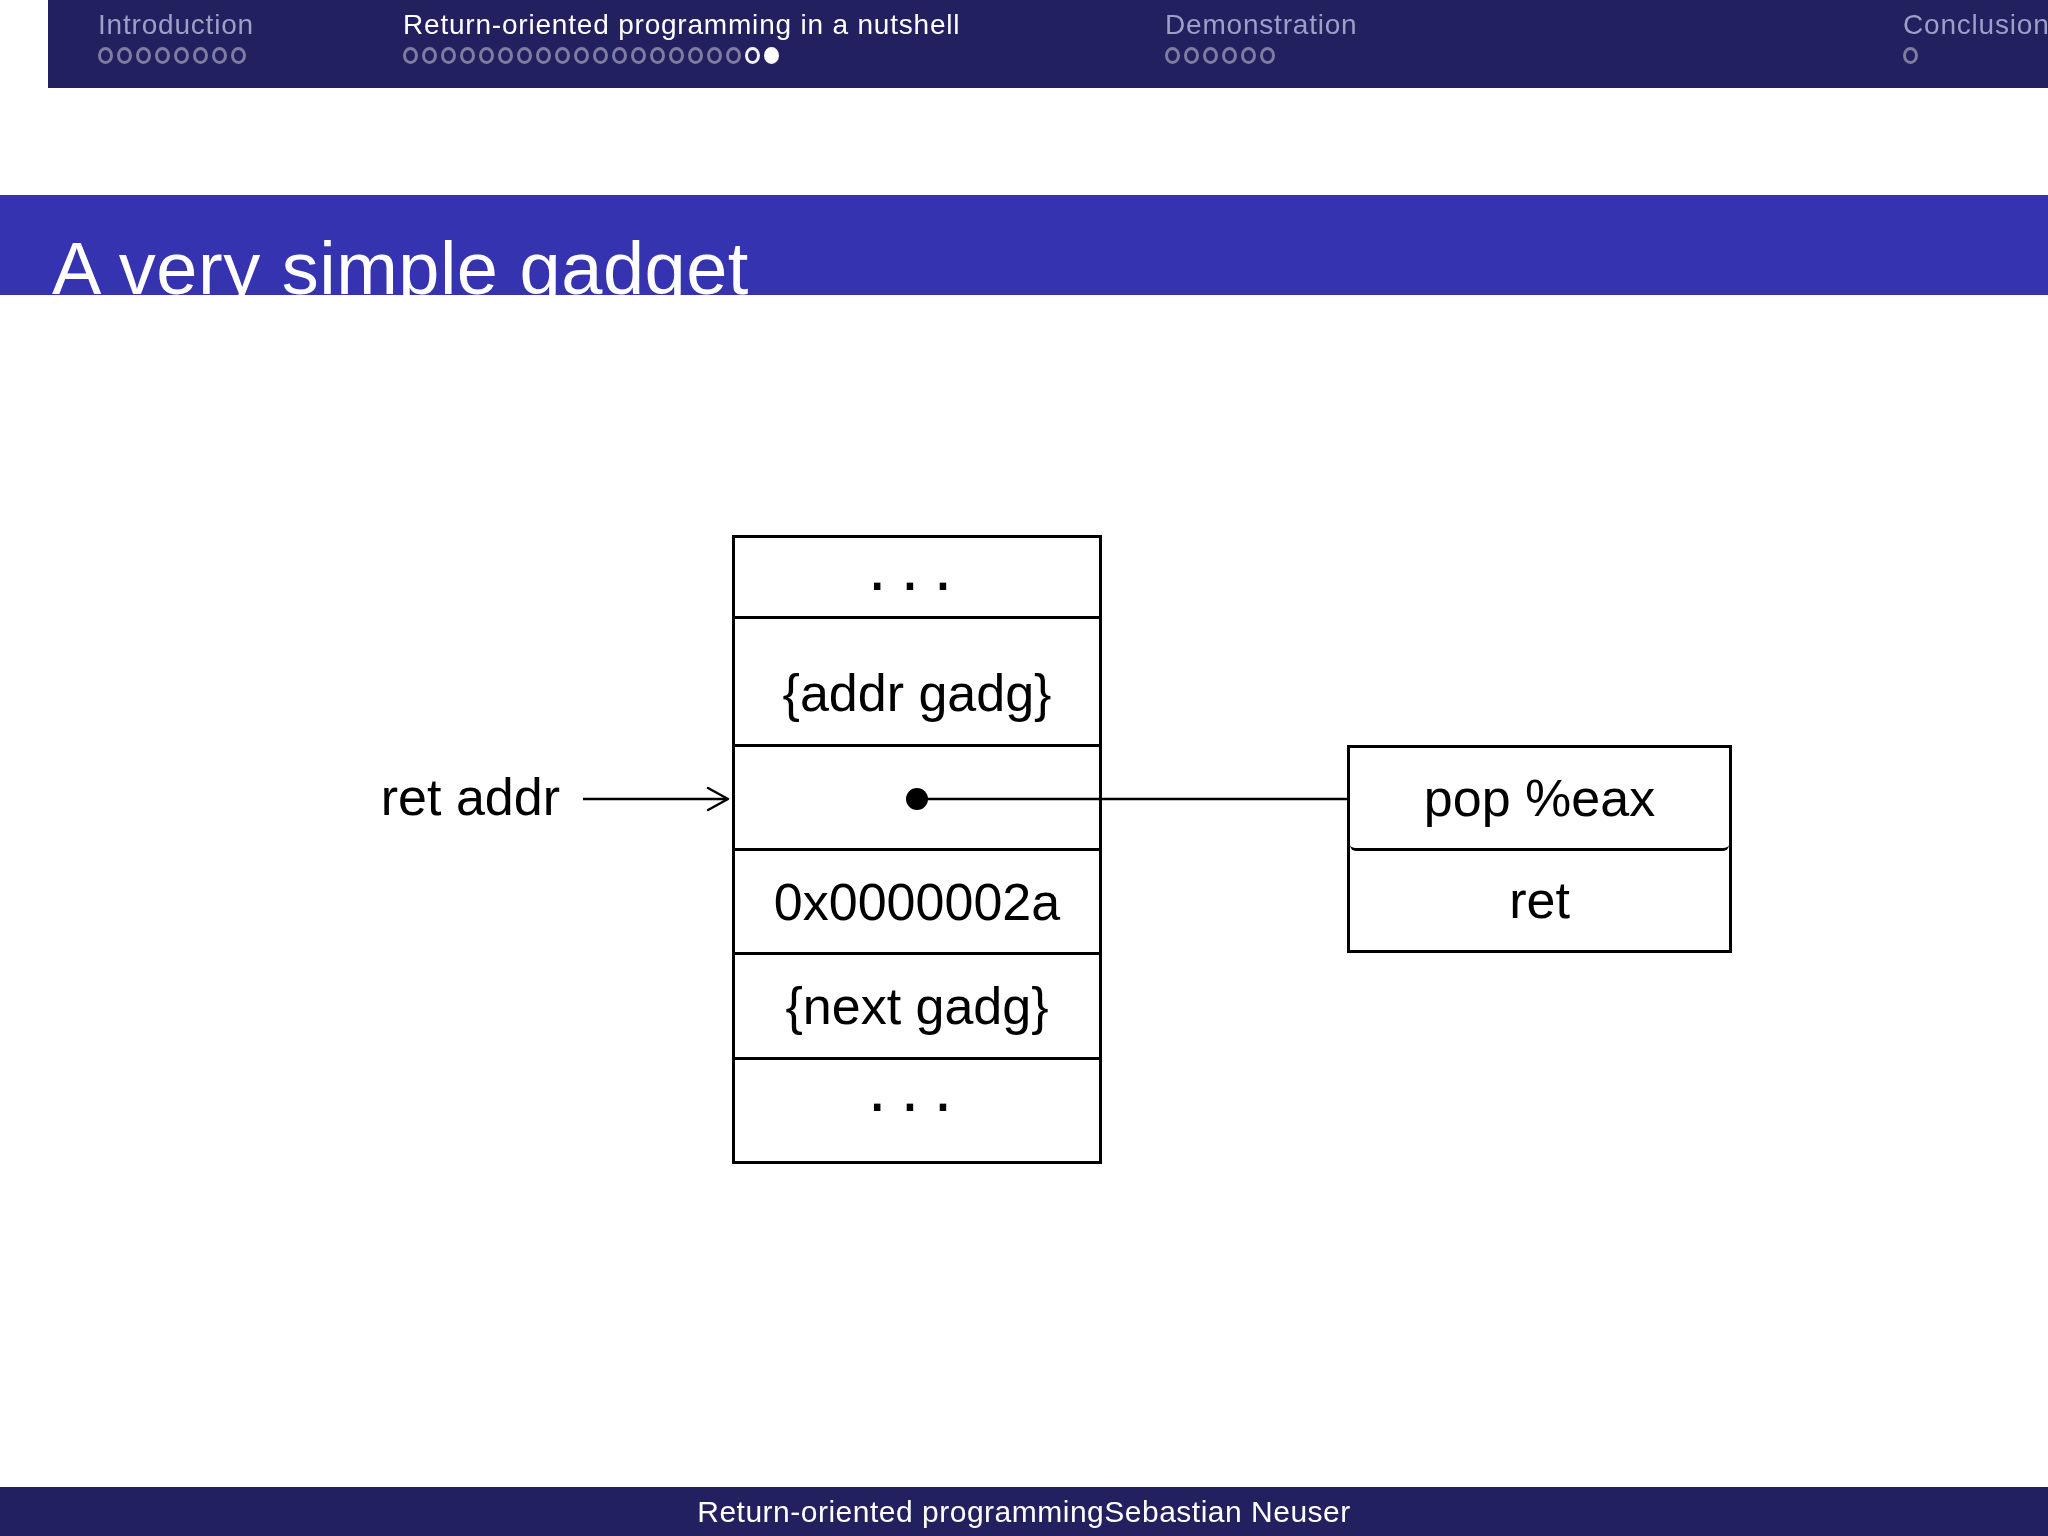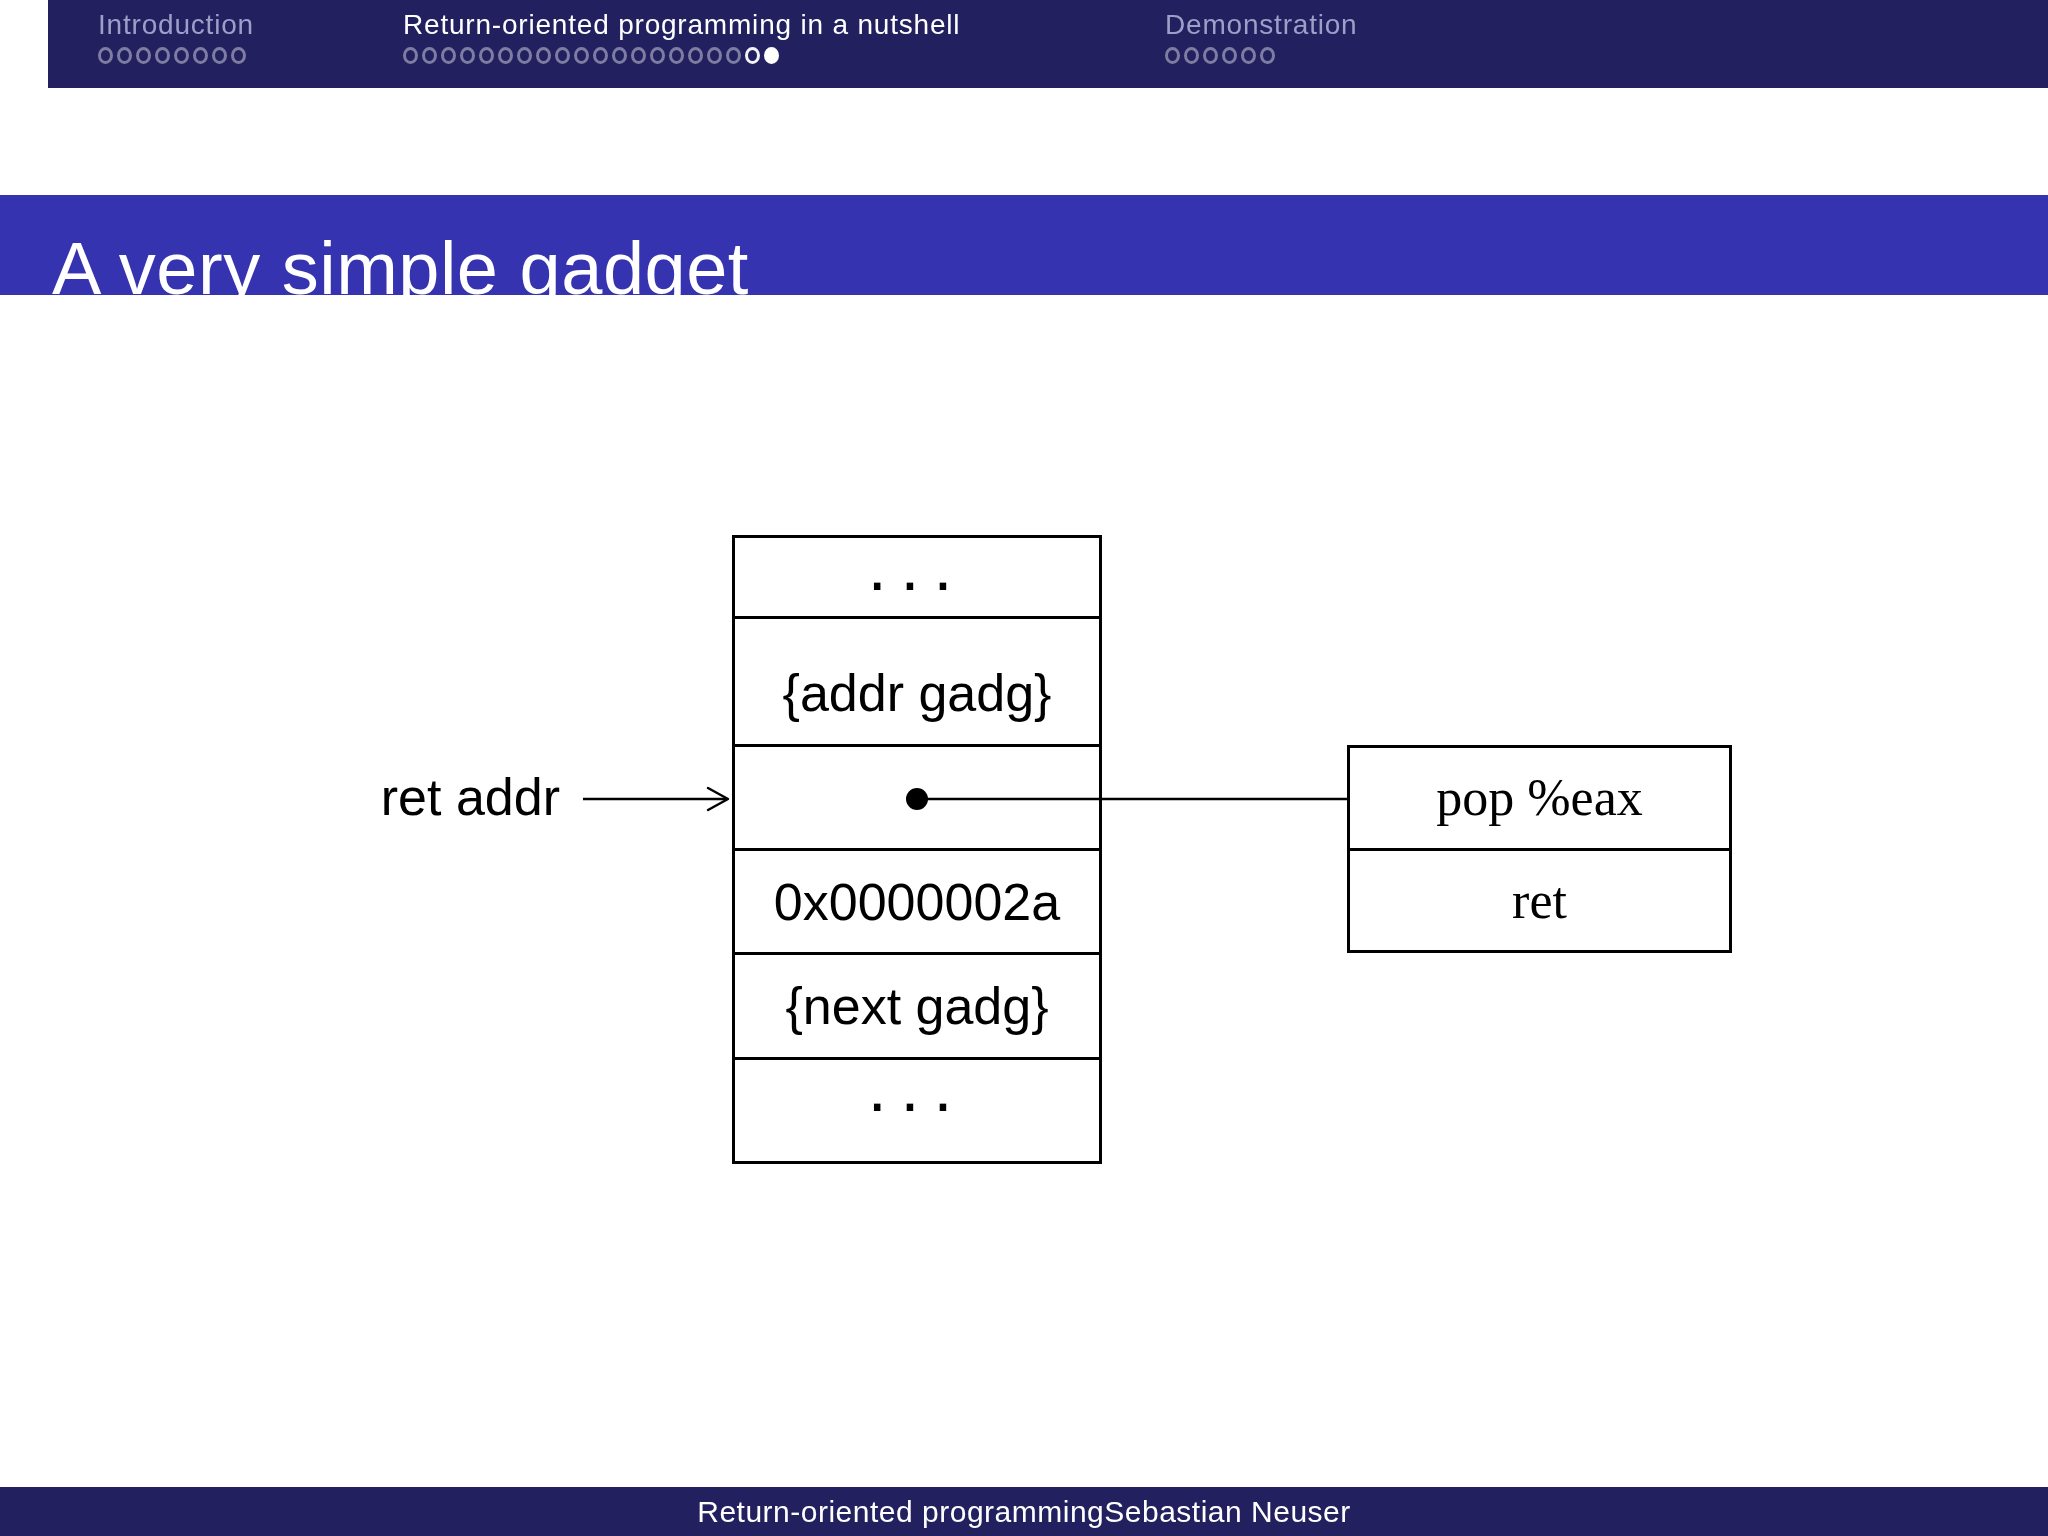--- a/index.html
+++ b/index.html
@@ -68,21 +68,21 @@
 
   .gadget{
     position:absolute;left:1347px;top:450px;width:385px;height:208px;
     border:3px solid #000;box-sizing:border-box;display:flex;flex-direction:column;
   }
   .gcell{
     flex:1;display:flex;align-items:center;justify-content:center;
     border-bottom:3px solid #000;font-size:52px;color:#000;white-space:nowrap;
   }
   .gcell:last-child{border-bottom:none;}
-  .mono{font-family:Liberation Serif, serif;}
+  .mono{font-family:Liberation Sans, sans-serif;border-radius:6px;}
 
   
   .footer{
     position:absolute;left:0;bottom:0;width:2048px;height:49px;background:#22205e;
     display:flex;align-items:center;justify-content:center;
     padding:0 40px;box-sizing:border-box;
   }
   .footer span{font-size:30px;color:#ffffff;letter-spacing:0.5px;}
 </style>
 </head>
@@ -95,20 +95,24 @@
       <span class="nav-title">Introduction</span>
       <span class="nav-dots"><span class="dot"></span><span class="dot"></span><span class="dot"></span><span class="dot"></span><span class="dot"></span><span class="dot"></span><span class="dot"></span><span class="dot"></span></span>
     </div>
     <div class="nav-section active" style="left:355px">
       <span class="nav-title">Return-oriented programming in a nutshell</span>
       <span class="nav-dots"><span class="dot"></span><span class="dot"></span><span class="dot"></span><span class="dot"></span><span class="dot"></span><span class="dot"></span><span class="dot"></span><span class="dot"></span><span class="dot"></span><span class="dot"></span><span class="dot"></span><span class="dot"></span><span class="dot"></span><span class="dot"></span><span class="dot"></span><span class="dot"></span><span class="dot"></span><span class="dot"></span><span class="dot dot-highlight"></span><span class="dot dot-current"></span></span>
     </div>
     <div class="nav-section" style="left:1117px">
       <span class="nav-title">Demonstration</span>
       <span class="nav-dots"><span class="dot"></span><span class="dot"></span><span class="dot"></span><span class="dot"></span><span class="dot"></span><span class="dot"></span></span>
+    </div>
+    <div class="nav-section" style="left:1855px">
+      <span class="nav-title">Conclusion</span>
+      <span class="nav-dots"><span class="dot"></span></span>
     </div>
   </div>
 
 
   <div class="titlebar">
     <span>A very simple gadget</span>
   </div>
 
   <div class="content">
 

